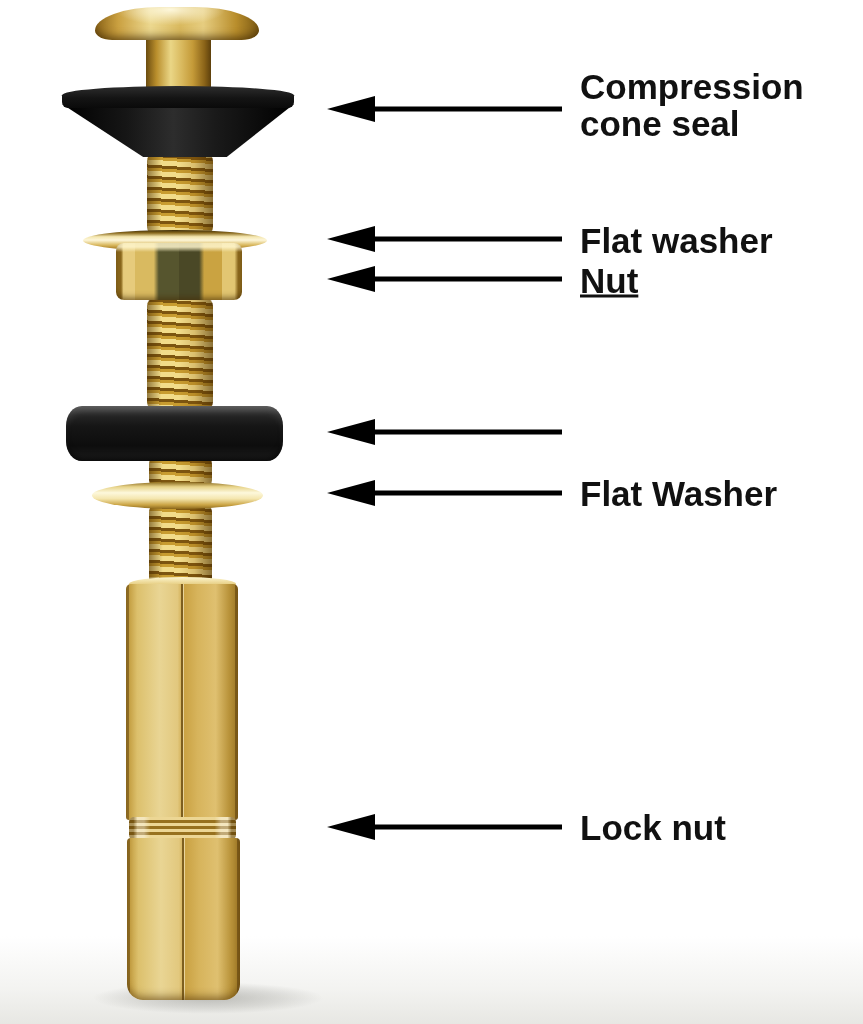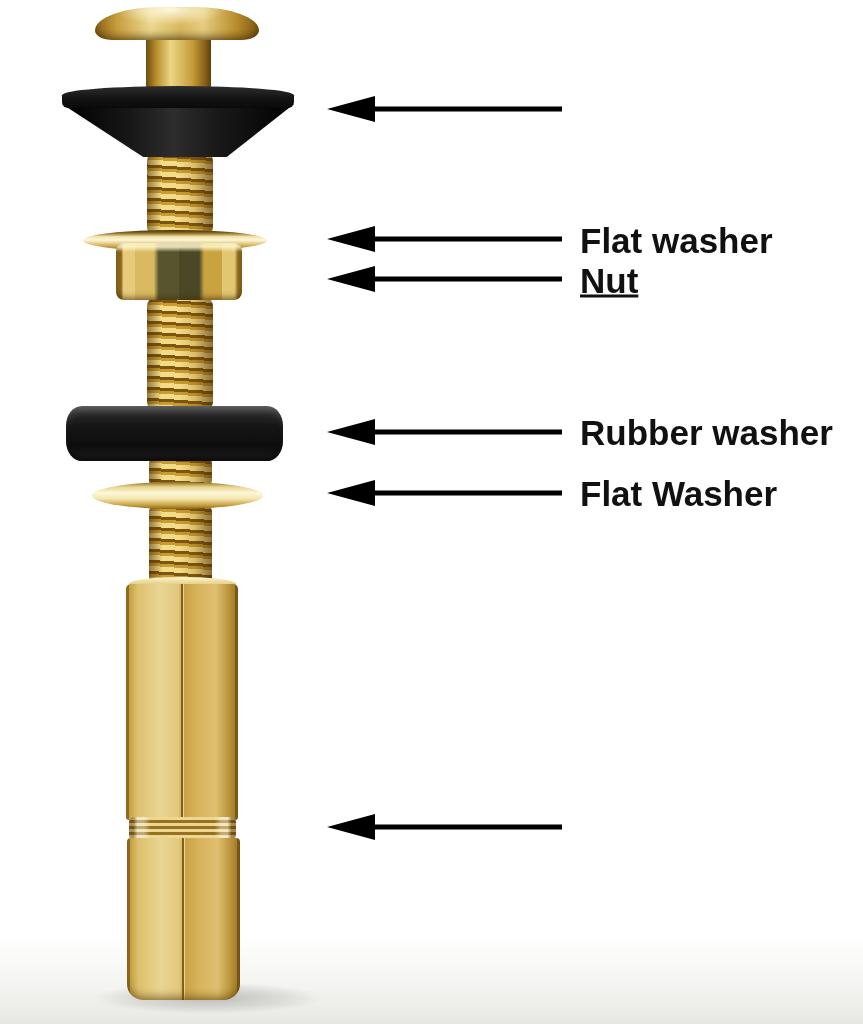--- a/index.html
+++ b/index.html
@@ -171,18 +171,19 @@
   </div>
   <div class="abs arrow a5">
     <div class="arrow-head"></div>
     <div class="arrow-line"></div>
   </div>
   <div class="abs arrow a6">
     <div class="arrow-head"></div>
     <div class="arrow-line"></div>
   </div>
 
+  <div class="abs label wrap l1">Compression cone seal</div>
   <div class="abs label l2">Flat washer</div>
   <div class="abs label l3">Nut</div>
-  <div class="abs label l4">Rubber washer</div>
   <div class="abs label l5">Flat Washer</div>
+  <div class="abs label l6">Lock nut</div>
 
 </div>
 
 </body></html>

